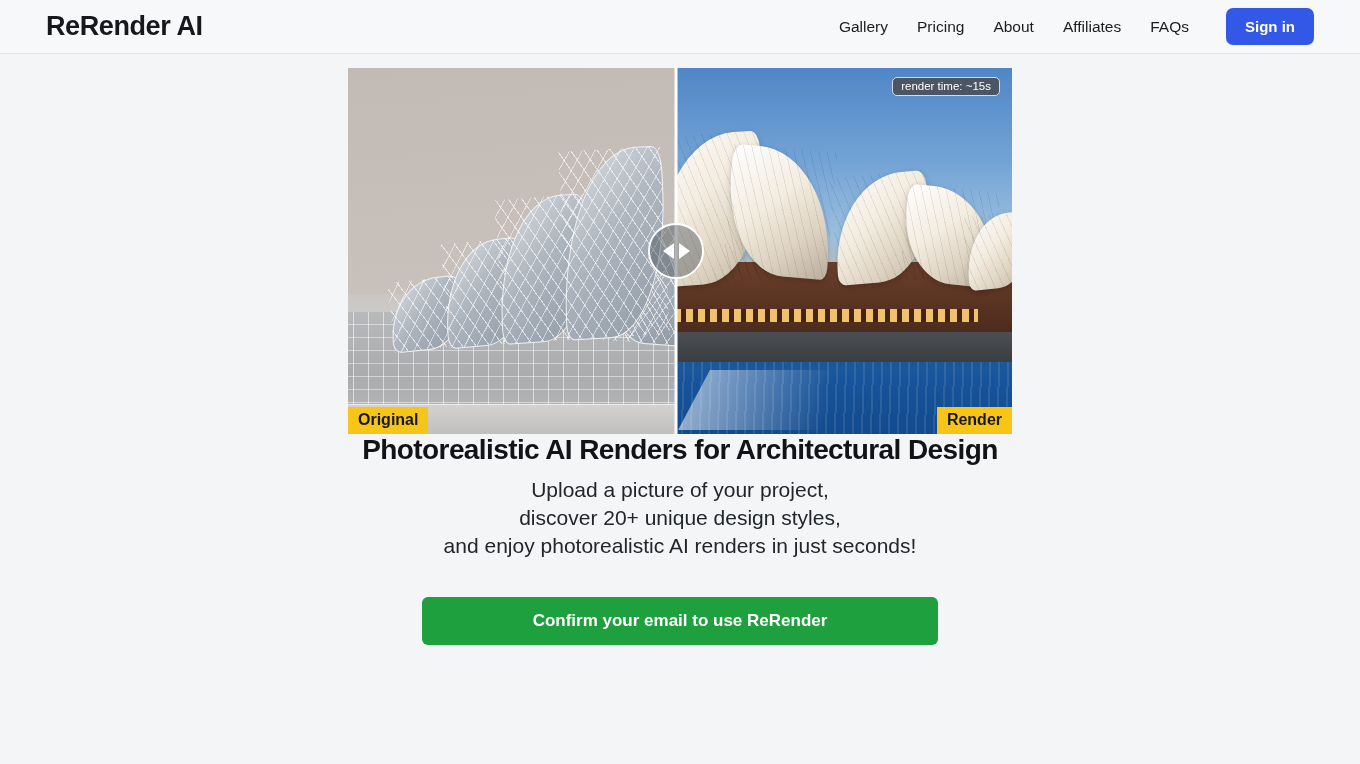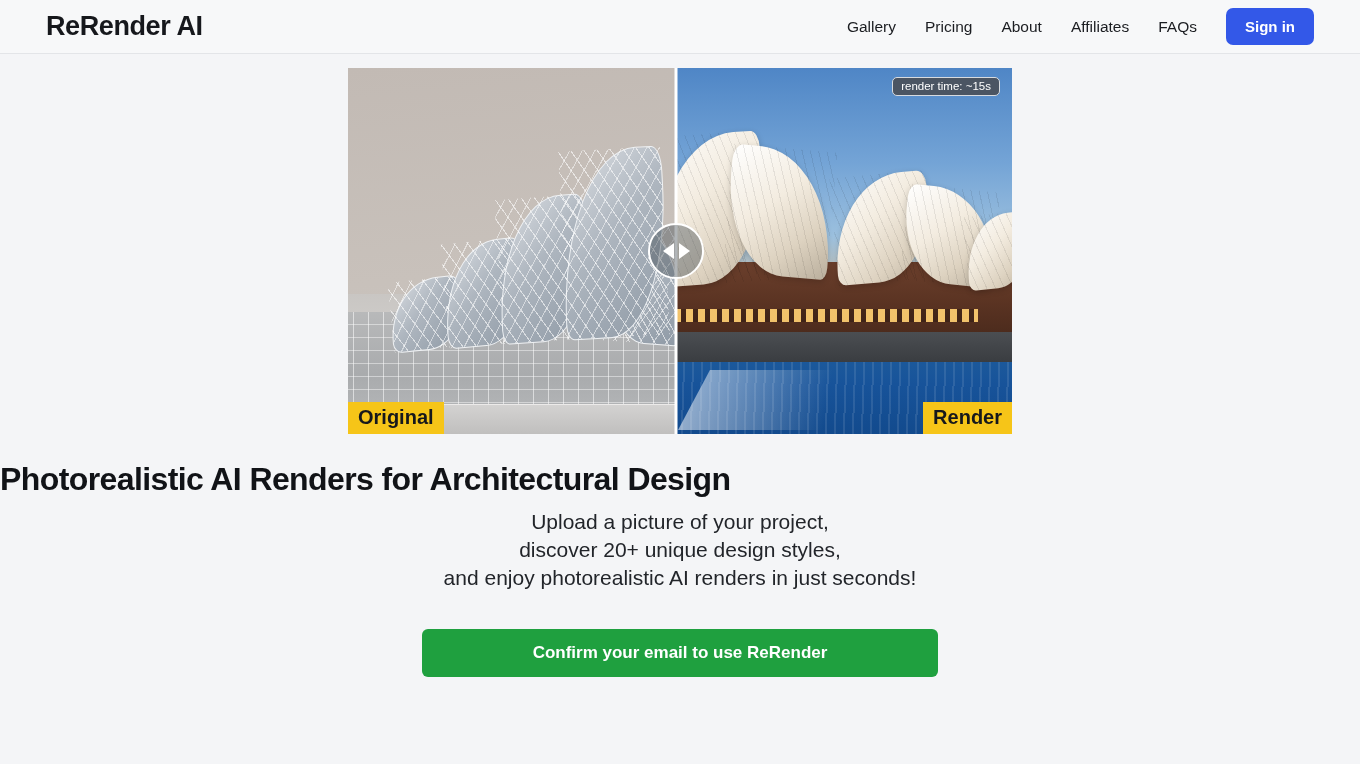--- a/index.html
+++ b/index.html
@@ -54,21 +54,21 @@
   }
 
   .signin-btn {
     background: #3358e8;
     color: #ffffff;
     font-size: 15px;
     font-weight: bold;
     border: none;
     border-radius: 7px;
     padding: 10px 19px;
-    margin-left: 0;
+    margin-left: 8px;
     cursor: pointer;
     font-family: "Liberation Sans", sans-serif;
     white-space: nowrap;
   }
 
   
   .hero-wrap {
     display: flex;
     justify-content: center;
     padding-top: 14px;
@@ -249,37 +249,36 @@
     font-size: 11.5px;
     padding: 2px 8px 3px;
     z-index: 7;
     white-space: nowrap;
   }
   .tag {
     position: absolute;
     bottom: 0;
     background: #f6c518;
     color: #16181c;
-    font-size: 20px;
+    font-size: 16px;
     font-weight: bold;
     padding: 4px 10px 5px;
     z-index: 7;
     white-space: nowrap;
   }
   .tag-original { left: 0; }
   .tag-render { right: 0; }
 
   
   .headline {
-    text-align: left;
-    font-size: 32px;
+    text-align: center;
+    font-size: 28px;
     font-weight: bold;
     letter-spacing: -0.6px;
     color: #111317;
-    margin-top: 27px;
     white-space: nowrap;
   }
   .subcopy {
     text-align: center;
     font-size: 21px;
     line-height: 28px;
     color: #22252a;
     margin-top: 10px;
   }
 

